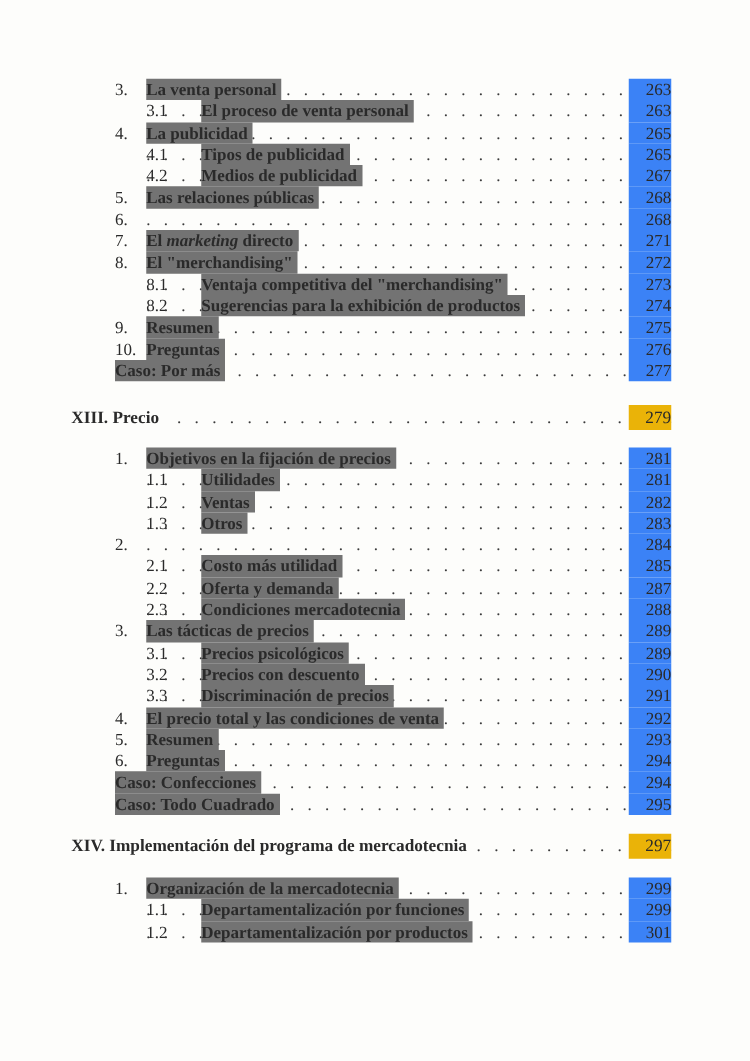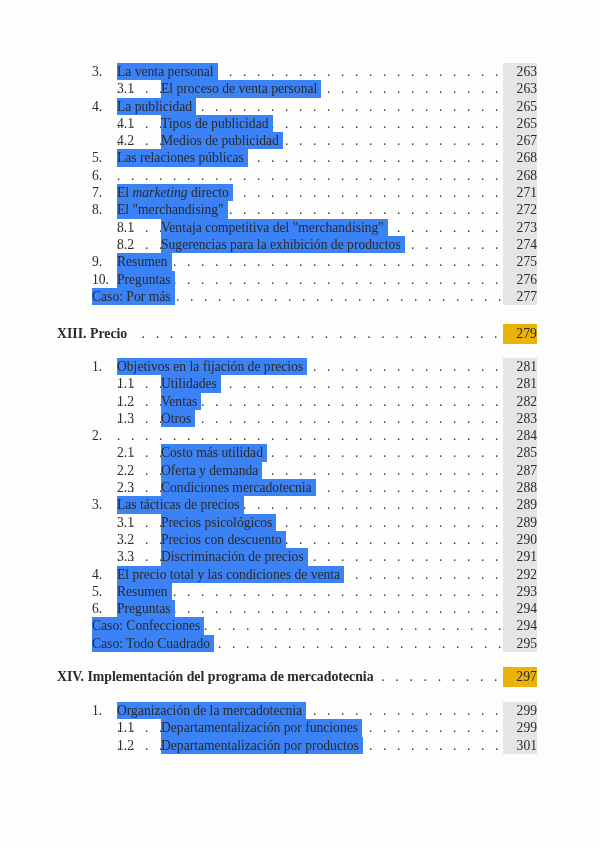--- a/index.html
+++ b/index.html
@@ -35,41 +35,42 @@
       font-family: "Liberation Serif", "DejaVu Serif", serif;
       white-space: nowrap;
     }
     .row .num {
       position: absolute;
       top: 0;
     }
     .row .title {
       position: absolute;
       top: 0;
-      background: #3b82f6;
+      background: #737373;
       padding-right: 4px;
       z-index: 2;
+      font-weight: bold;
     }
     .row .leader {
       position: absolute;
       top: 0;
       right: 63px;
       overflow: hidden;
       color: #3a3a3a;
       letter-spacing: 3.6px;
       z-index: 1;
       text-align: right;
     }
     .row .page-num {
       position: absolute;
       top: 0;
       right: 63px;
       width: 30px;
       text-align: right;
-      background: #e5e5e5;
+      background: #3b82f6;
       z-index: 3;
       padding-left: 4px;
     }
     
     .lvl1 .num { left: 92px; }
     .lvl1 .title { left: 117px; }
     .lvl1 .leader { left: 117px; }
     
     .lvl2 .num { left: 117px; }
     .lvl2 .title { left: 161px; }

